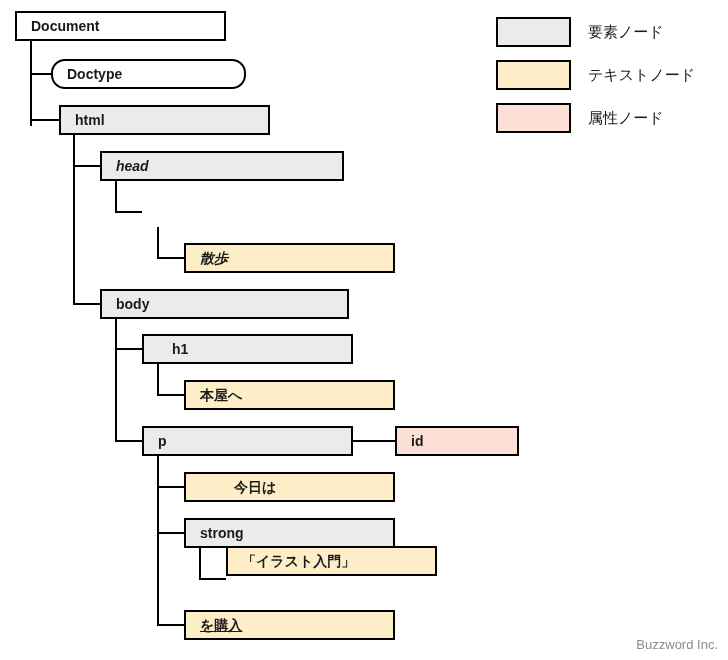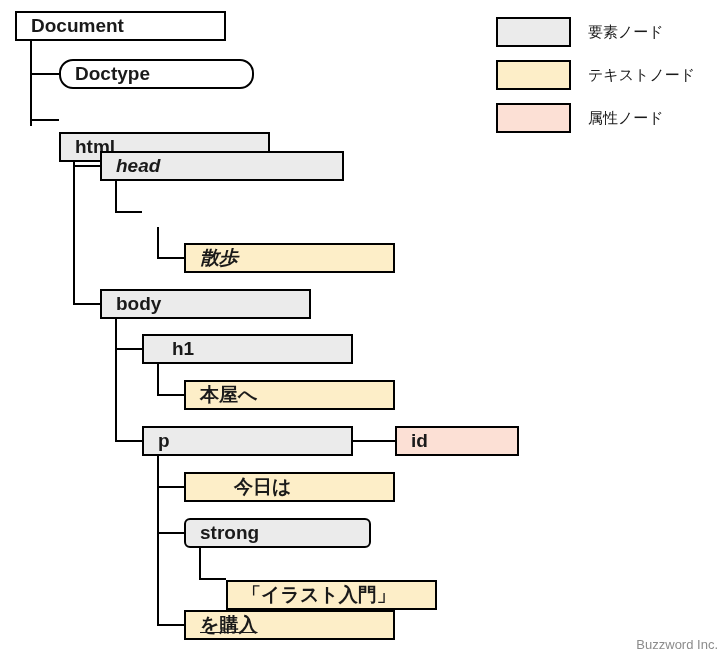--- a/index.html
+++ b/index.html
@@ -20,21 +20,21 @@
     width: 728px;
     height: 660px;
   }
   
   .node {
     position: absolute;
     box-sizing: border-box;
     border: 2px solid #000000;
     height: 30px;
     line-height: 26px;
-    font-size: 19px;
+    font-size: 14px;
     font-weight: bold;
     color: #1a1a1a;
     padding-left: 14px;
     white-space: nowrap;
     overflow: hidden;
   }
   .node.doc      { background: #ffffff; }
   .node.element  { background: #ebebeb; }
   .node.text     { background: #fdeec8; }
   .node.attr     { background: #fce0d5; }
@@ -119,54 +119,54 @@
     <div class="conn h" style="left: 353px; top: 440px; width: 42px;"></div>
     <div class="conn v" style="left: 157px; top: 456px; height: 168px;"></div>
     <div class="conn h" style="left: 157px; top: 486px; width: 27px;"></div>
     <div class="conn h" style="left: 157px; top: 532px; width: 27px;"></div>
     <div class="conn h" style="left: 157px; top: 624px; width: 27px;"></div>
     <div class="conn v" style="left: 199px; top: 548px; height: 30px;"></div>
     <div class="conn h" style="left: 199px; top: 578px; width: 27px;"></div>
     <div class="node doc" style="left: 15px; top: 11px; width: 211px;">
       <span class="label">Document</span>
     </div>
-    <div class="node doc" style="left: 59px; top: 59px; width: 195px; border-radius: 14px;">
+    <div class="node doc" style="left: 51px; top: 59px; width: 195px; border-radius: 14px;">
       <span class="label">Doctype</span>
     </div>
-    <div class="node element" style="left: 59px; top: 105px; width: 211px; margin-top: 27px;">
+    <div class="node element" style="left: 59px; top: 105px; width: 211px;">
       <span class="label">html</span>
     </div>
     <div class="node element" style="left: 100px; top: 151px; width: 244px; font-style: italic;">
       <span class="label">head</span>
     </div>
     <div class="node text" style="left: 184px; top: 243px; width: 211px; font-style: italic;">
       <span class="label">散歩</span>
     </div>
-    <div class="node element" style="left: 100px; top: 289px; width: 211px;">
+    <div class="node element" style="left: 100px; top: 289px; width: 249px;">
       <span class="label">body</span>
     </div>
     <div class="node element" style="left: 142px; top: 334px; width: 211px; padding-left: 28px;">
       <span class="label">h1</span>
     </div>
     <div class="node text" style="left: 184px; top: 380px; width: 211px;">
       <span class="label">本屋へ</span>
     </div>
     <div class="node element" style="left: 142px; top: 426px; width: 211px;">
       <span class="label">p</span>
     </div>
     <div class="node attr" style="left: 395px; top: 426px; width: 124px;">
       <span class="label">id</span>
     </div>
     <div class="node text" style="left: 184px; top: 472px; width: 211px; padding-left: 48px;">
       <span class="label">今日は</span>
     </div>
-    <div class="node element" style="left: 184px; top: 518px; width: 187px; border-radius: 6px;">
+    <div class="node element" style="left: 184px; top: 518px; width: 211px;">
       <span class="label">strong</span>
     </div>
-    <div class="node text" style="left: 226px; top: 580px; width: 211px;">
+    <div class="node text" style="left: 226px; top: 546px; width: 211px;">
       <span class="label">「イラスト入門」</span>
     </div>
     <div class="node text" style="left: 184px; top: 610px; width: 211px; text-decoration: underline;">
       <span class="label">を購入</span>
     </div>
   </div>
 
 <div id="legend">
 
 <div class="legend-row" style="top: 0px;">

